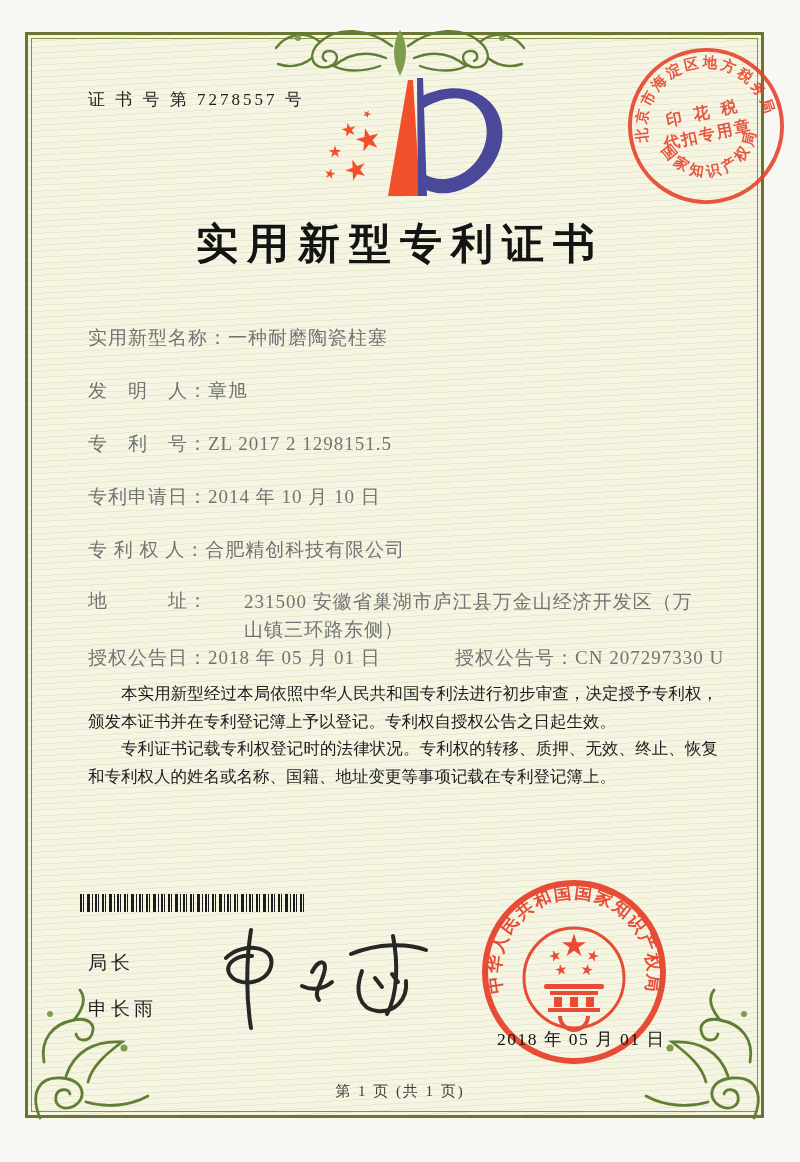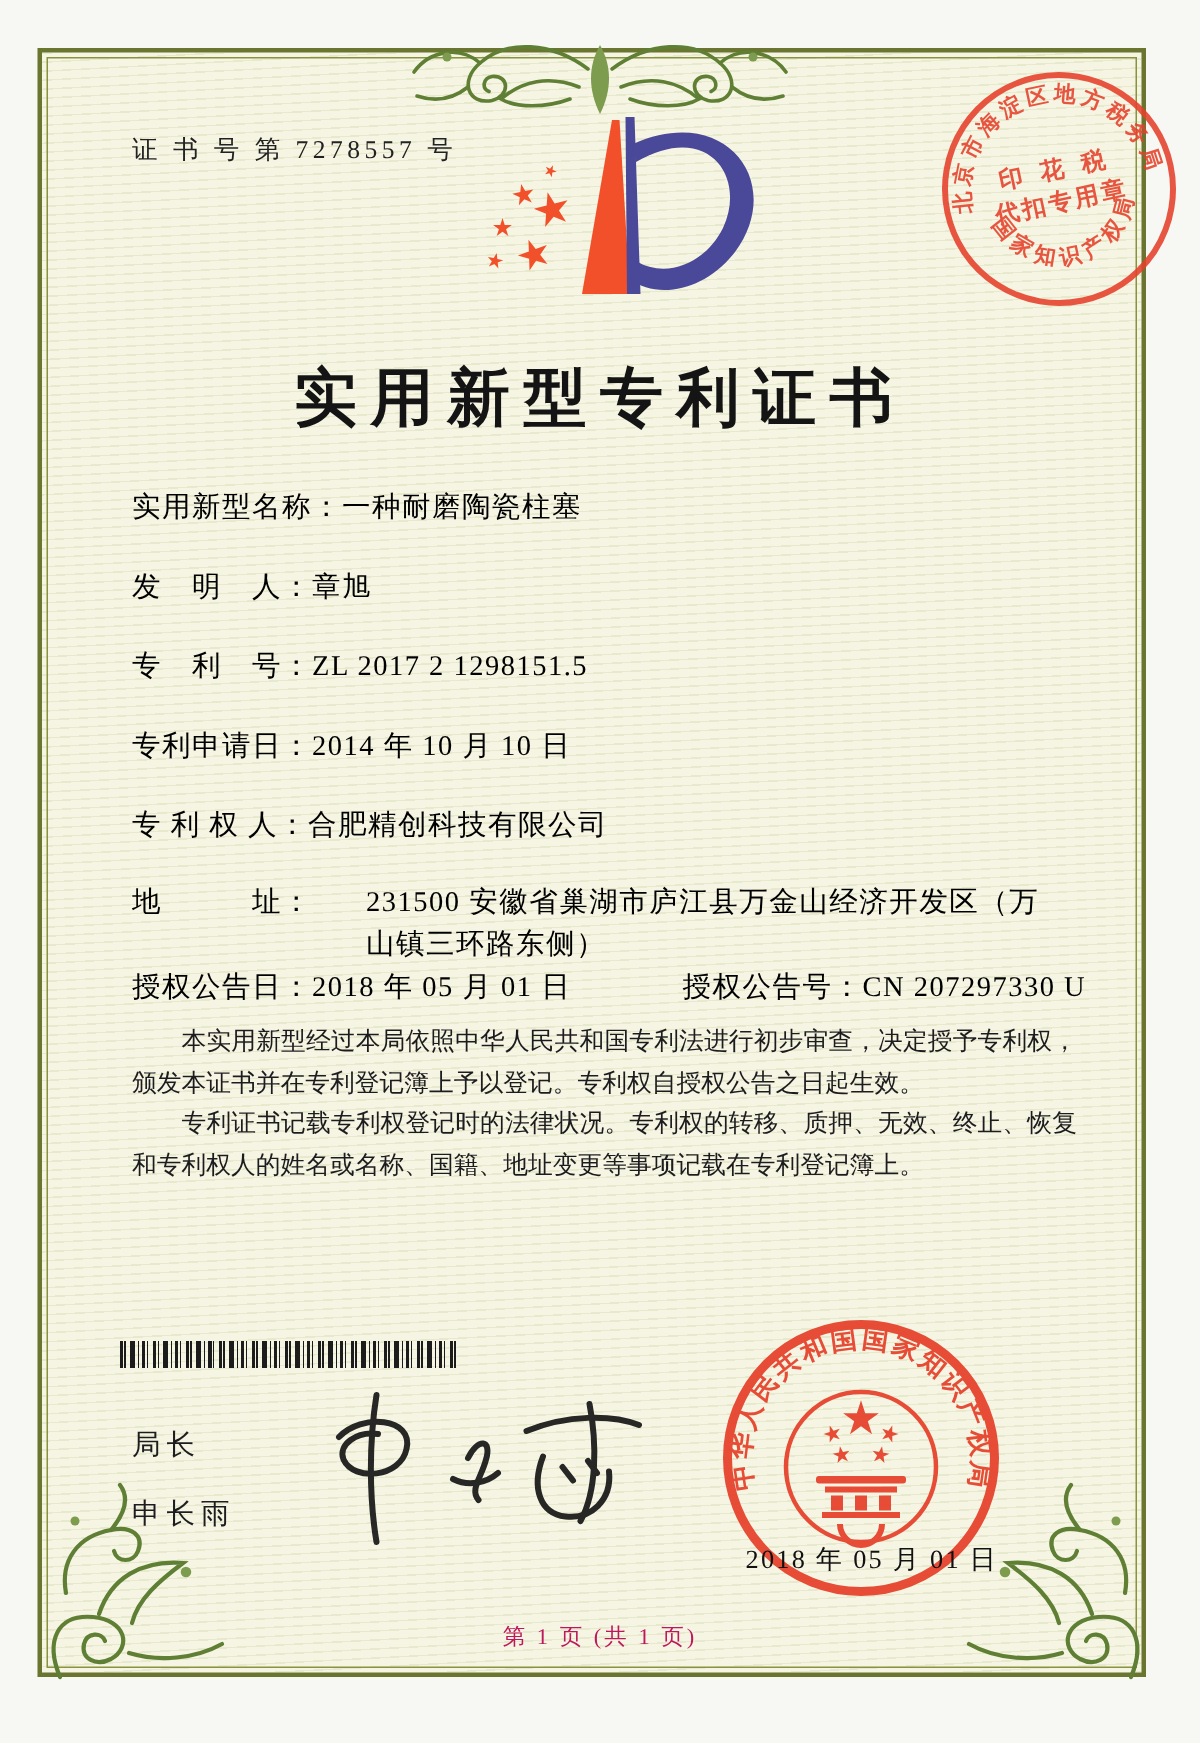--- a/index.html
+++ b/index.html
@@ -21,23 +21,23 @@
       #f6f4e2;
   }
   .frame::after{
     content:"";position:absolute;inset:3px;border:1px solid #88933f;pointer-events:none;
   }
   .abs{position:absolute;}
   
   .cert-no{left:88px;top:88px;font-size:17px;letter-spacing:3px;color:#222;}
   .title{
     left:0;right:0;top:216px;text-align:center;
-    font-size:42px;font-weight:bold;letter-spacing:9px;color:#141414;margin-top:21px;
-  }
-  .field{left:88px;font-size:19px;color:#000000;letter-spacing:1px;}
+    font-size:42px;font-weight:bold;letter-spacing:9px;color:#141414;
+  }
+  .field{left:88px;font-size:19px;color:#737373;letter-spacing:1px;}
   .field .lab{white-space:pre;}
   .field .val{white-space:pre-wrap;}
   .addr-wrap{display:flex;align-items:flex-start;width:640px;}
   .addr-wrap .val{display:inline-block;width:452px;line-height:28px;}
   .grant-col2{position:absolute;left:367px;top:0;white-space:nowrap;}
   .paras{left:88px;top:680px;width:630px;font-size:16.5px;line-height:27.5px;text-align:justify;color:#1c1c1e;}
   .paras p{margin:0;text-indent:2em;}
   
   .barcode{
     left:80px;top:894px;width:224px;height:18px;
@@ -45,21 +45,21 @@
       #1c1c1c 0 2px, rgba(0,0,0,0) 2px 3px,
       #1c1c1c 3px 4px, rgba(0,0,0,0) 4px 7px,
       #1c1c1c 7px 10px, rgba(0,0,0,0) 10px 12px,
       #1c1c1c 12px 13px, rgba(0,0,0,0) 13px 15px,
       #1c1c1c 15px 17px, rgba(0,0,0,0) 17px 18px,
       #1c1c1c 18px 19px, rgba(0,0,0,0) 19px 22px);
   }
   .official-title{left:88px;top:950px;font-size:19px;letter-spacing:4px;text-align:center;}
   .official-name{left:88px;top:996px;font-size:19px;letter-spacing:4px;}
   .seal-date{left:497px;top:1027px;font-size:17.5px;letter-spacing:1.5px;color:#111;}
-  .footer{left:0;right:0;top:1082px;text-align:center;font-size:15px;letter-spacing:2px;color:#be185d;}
+  .footer{left:0;right:0;top:1082px;text-align:center;font-size:15px;letter-spacing:2px;color:#404040;}
   svg{display:block;overflow:visible;}
   .seal-text{font-family:"Liberation Serif","DejaVu Serif",serif;font-weight:bold;}
 </style>
 </head>
 <body>
 
 <div class="page">
 
   <div class="frame"></div>
 

